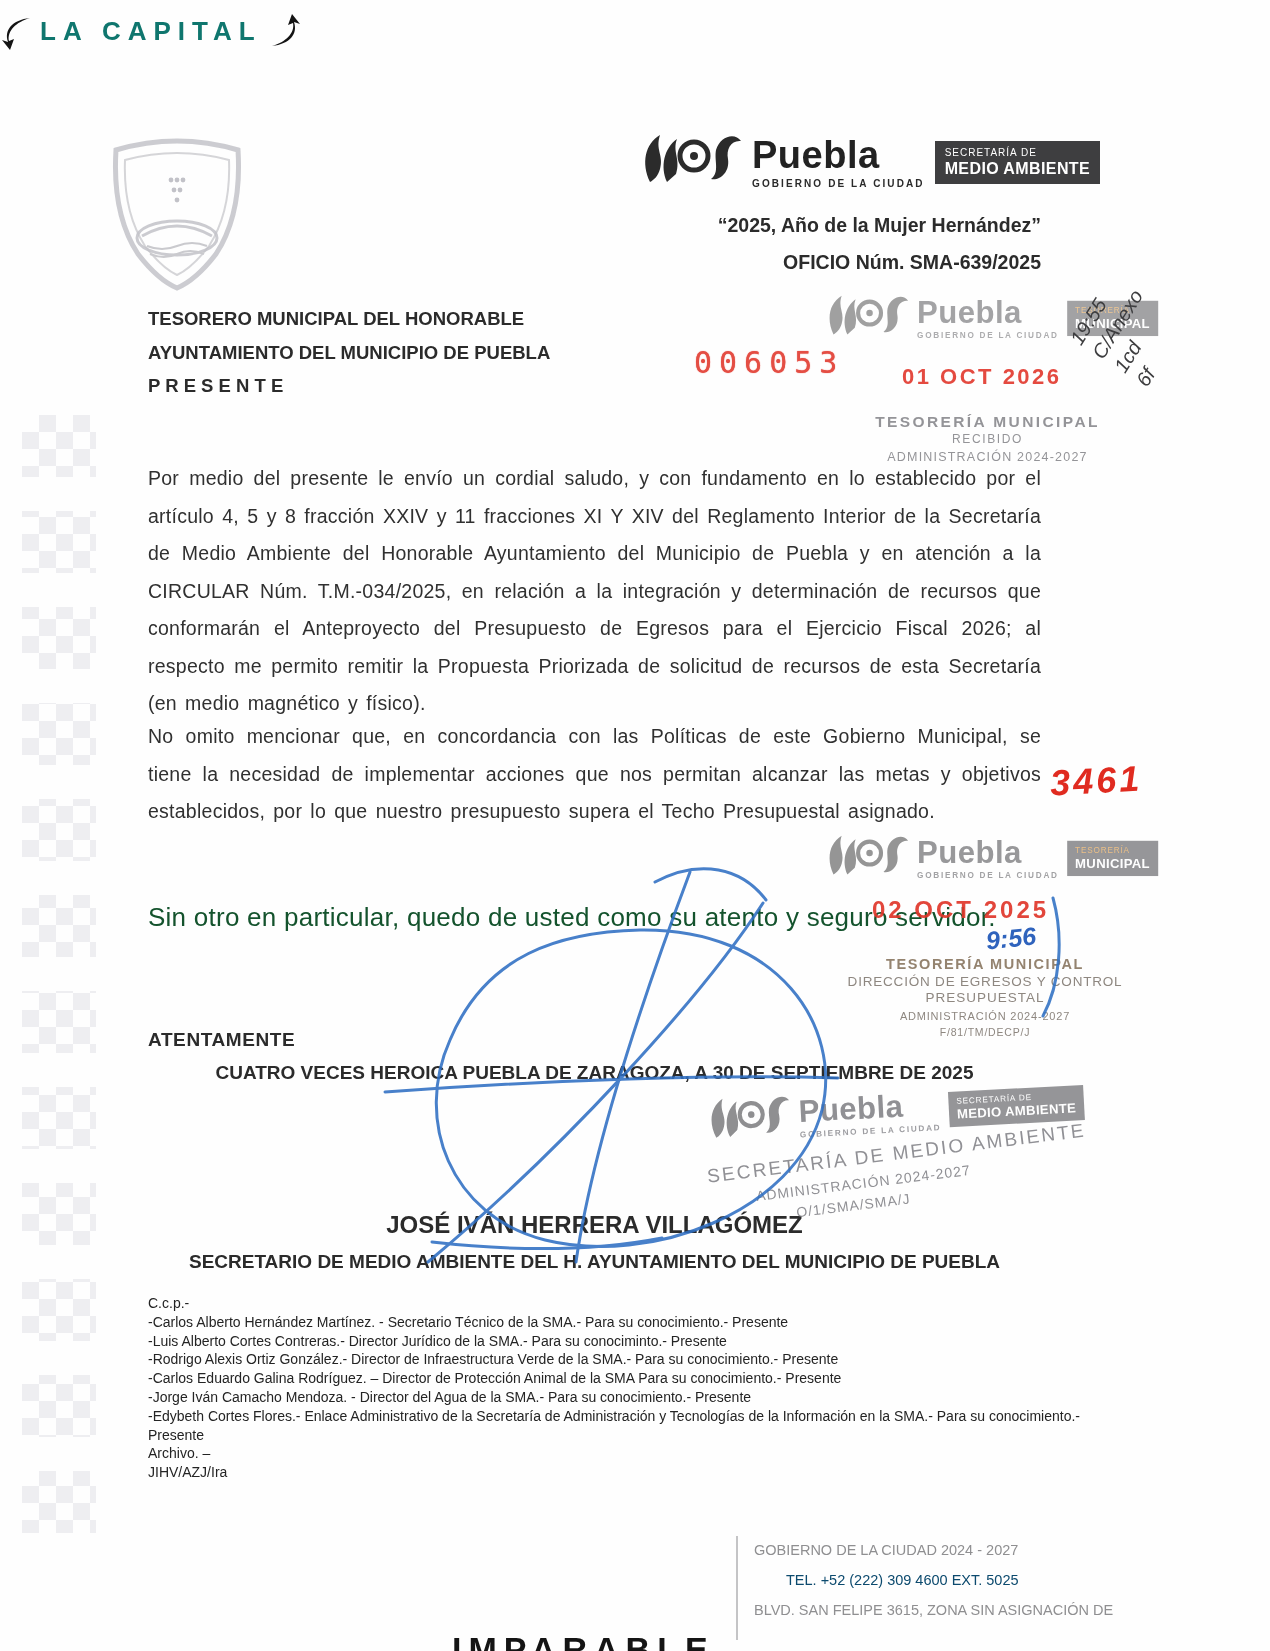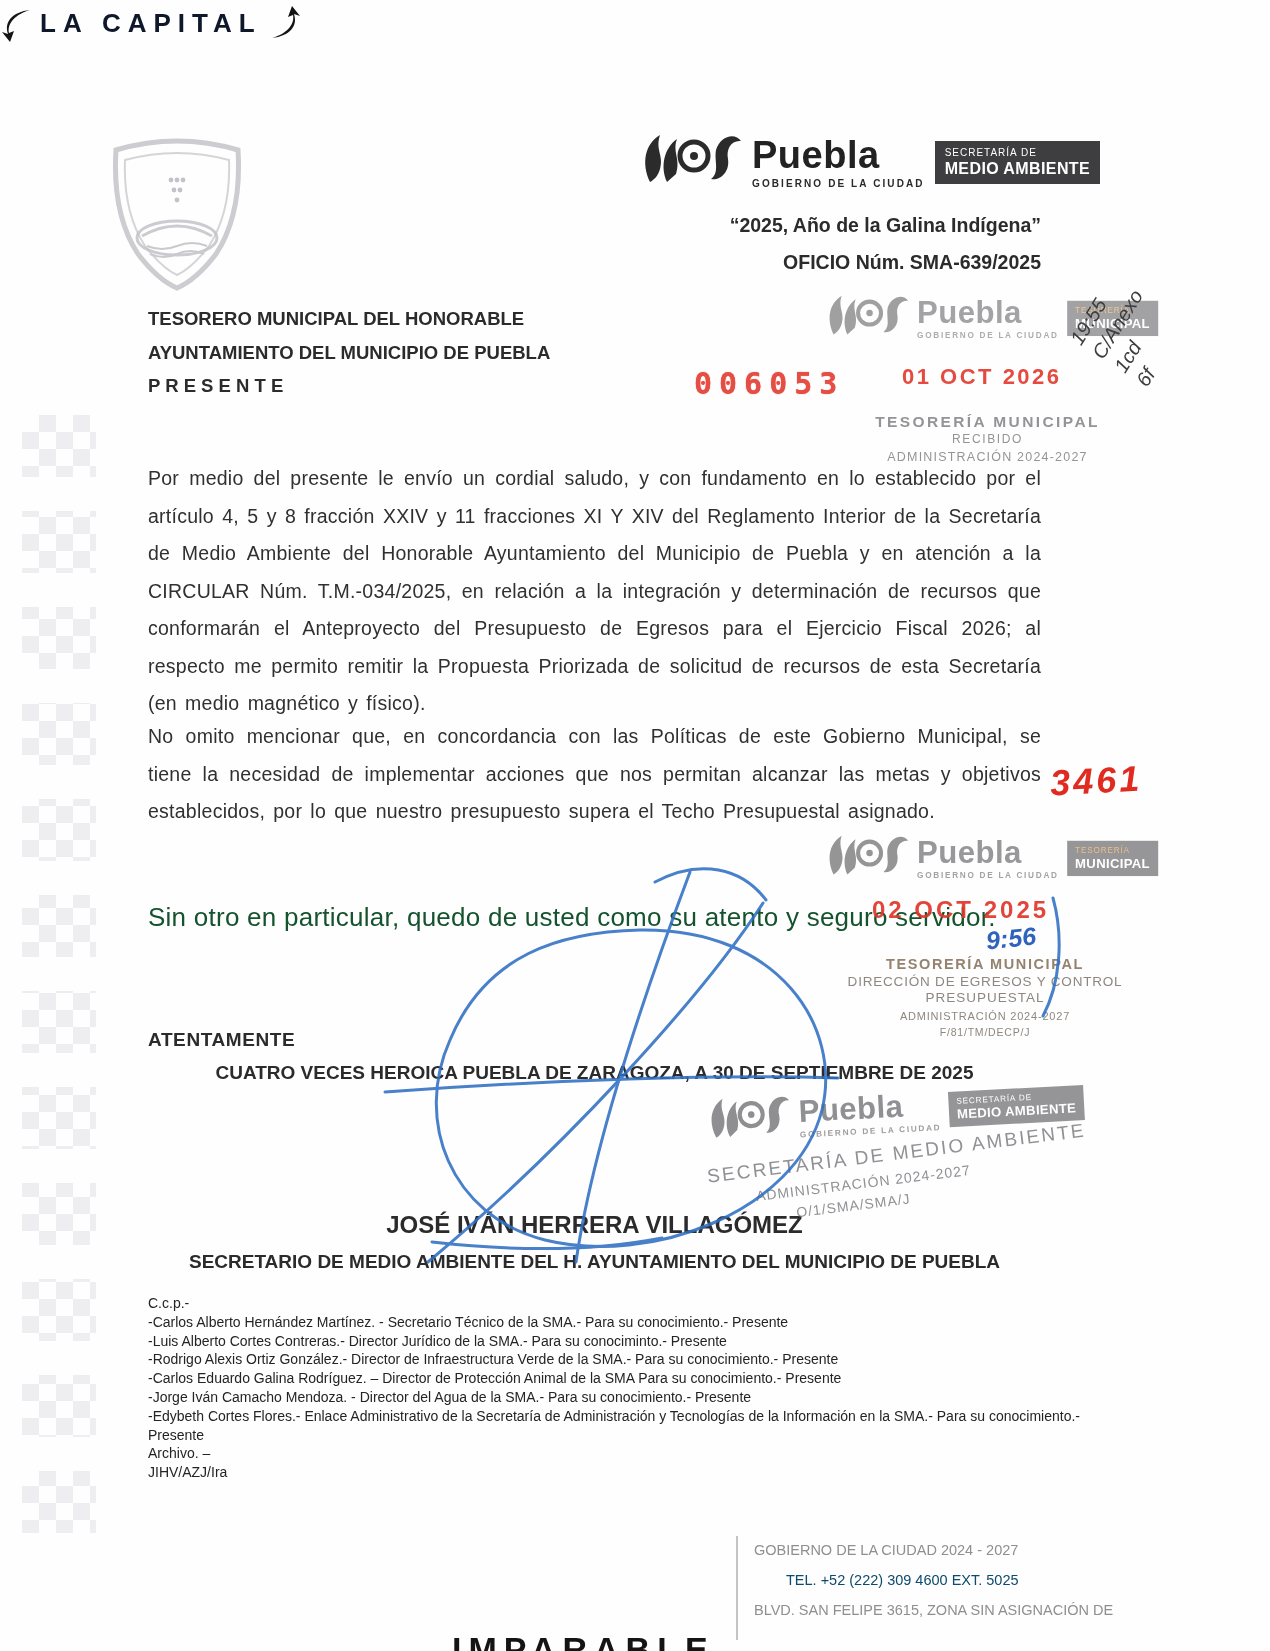--- a/index.html
+++ b/index.html
@@ -39,21 +39,21 @@
   .scale8 { transform:scale(.82); transform-origin:left center; }
 
   
   .legend { left:148px; top:214px; width:893px; text-align:right; font-weight:bold; font-size:19.5px; }
   .oficio { left:148px; top:251px; width:893px; text-align:right; font-weight:bold; font-size:19.5px; }
 
   
   .recipient { left:148px; top:302px; font-weight:bold; font-size:18.5px; line-height:33.5px; }
 
   
-  .folio-red { left:694px; top:366px; font-family:"DejaVu Sans Mono", monospace; font-weight:bold;
+  .folio-red { left:694px; top:345px; font-family:"DejaVu Sans Mono", monospace; font-weight:normal;
                font-size:30px; letter-spacing:7px; color:#e23b30; opacity:.9; text-shadow:0 0 1px #e23b30; }
   .date-red-1 { left:902px; top:364px; font-weight:bold; font-size:22px; letter-spacing:2.5px;
                 color:#e23b30; opacity:.92; }
   .stamp-gray-1 { left:820px; top:414px; width:335px; text-align:center; color:#8f8f93;
                   line-height:15px; letter-spacing:1.6px; opacity:.95; }
   .sg-big { font-size:15.5px; font-weight:bold; letter-spacing:2.4px; }
   .sg-med { font-size:12px; margin-top:3px; }
   .sg-sml { font-size:12.5px; margin-top:3px; letter-spacing:1.2px; }
 
   .handwriting { left:1064px; top:336px; transform:rotate(-58deg); transform-origin:left top;
@@ -93,21 +93,21 @@
                    color:#85858a; opacity:.9; }
   .sma-l1 { font-size:19px; letter-spacing:2.2px; }
   .sma-l2 { font-size:14px; letter-spacing:1px; margin:6px 0 0 46px; }
   .sma-l3 { font-size:14px; letter-spacing:1px; margin:5px 0 0 84px; }
 
   
   .ccp { left:148px; top:1294px; width:965px; font-size:14px; line-height:18.8px; color:#242424; }
 
   
   .brand-foot { left:418px; top:1568px; display:flex; align-items:center; }
-  .brand-top { font-weight:bold; font-size:26px; letter-spacing:7px; color:#0f172a; margin:8px 6px; }
+  .brand-top { font-weight:bold; font-size:26px; letter-spacing:7px; color:#0f766e; margin:16px 6px; }
   .brand-bottom { left:452px; top:1630px; font-weight:bold; font-size:34px; letter-spacing:7px; color:#141414; }
   .foot-divider { left:736px; top:1536px; width:2px; height:104px; background:#c4c4c6; }
   .foot-text { left:754px; top:1535px; font-size:14.5px; line-height:30px; color:#8f8f91; }
   .foot-tel { color:#0c4a6e;margin-left:32px; }
 
   .sig-svg { left:0; top:0; pointer-events:none; z-index:30; }
   .z20 { z-index:20; } .z12 { z-index:12; } .z10 { z-index:10; } .z8 { z-index:8; }
 </style>
 </head>
 <body>
@@ -146,21 +146,21 @@
     <span class="pl-text">
       <b class="pl-name">Puebla</b>
       <span class="pl-tag">GOBIERNO DE LA CIUDAD</span>
     </span>
     <span class="pl-box">
       <span class="pl-box-small">SECRETARÍA DE</span>
       <span class="pl-box-big">MEDIO AMBIENTE</span>
     </span>
   </div>
 
-  <div class="abs legend">“2025, Año de la Galina Indígena”</div>
+  <div class="abs legend">“2025, Año de la Mujer Hernández”</div>
   <div class="abs oficio">OFICIO Núm. SMA-639/2025</div>
 
   <div class="abs recipient z10">
     <div>TESORERO MUNICIPAL DEL HONORABLE</div>
     <div>AYUNTAMIENTO DEL MUNICIPIO DE PUEBLA</div>
     <div>P R E S E N T E</div>
   </div>
 
   <div class="plogo faded scale8 z8" style="left:822px; top:284px;">
     <span>

